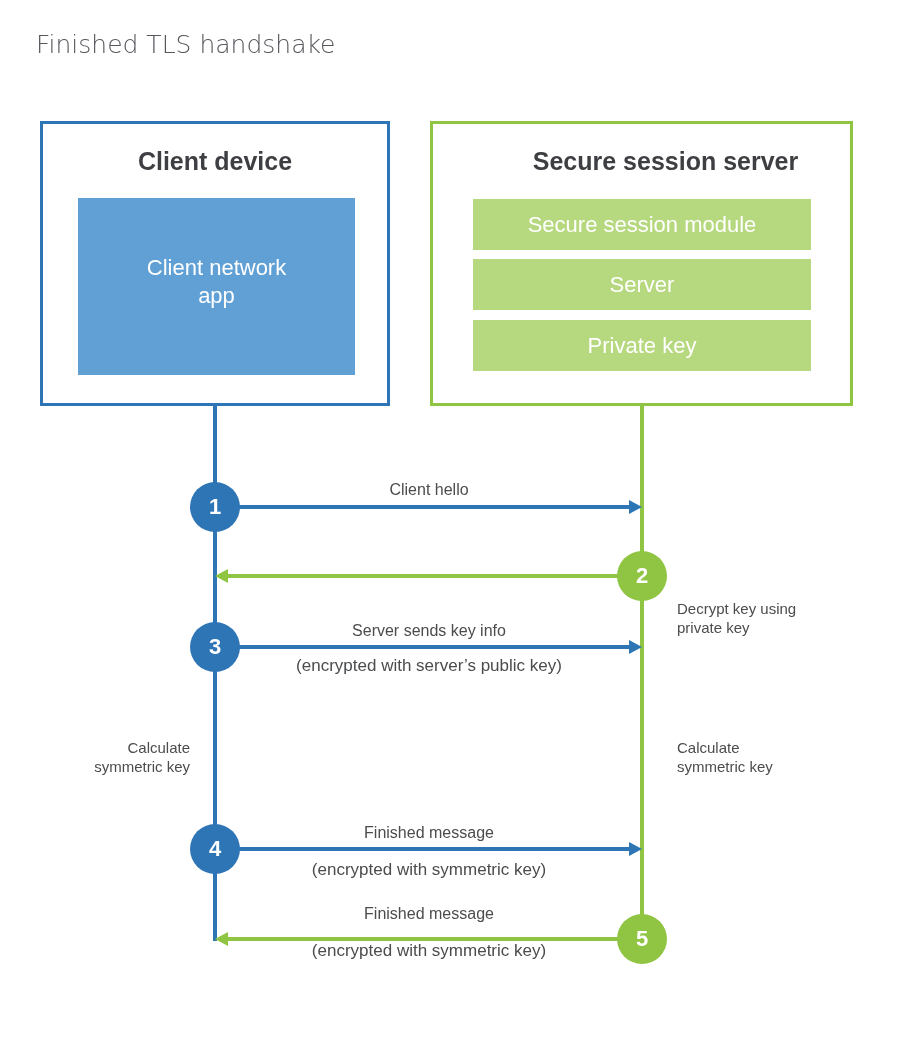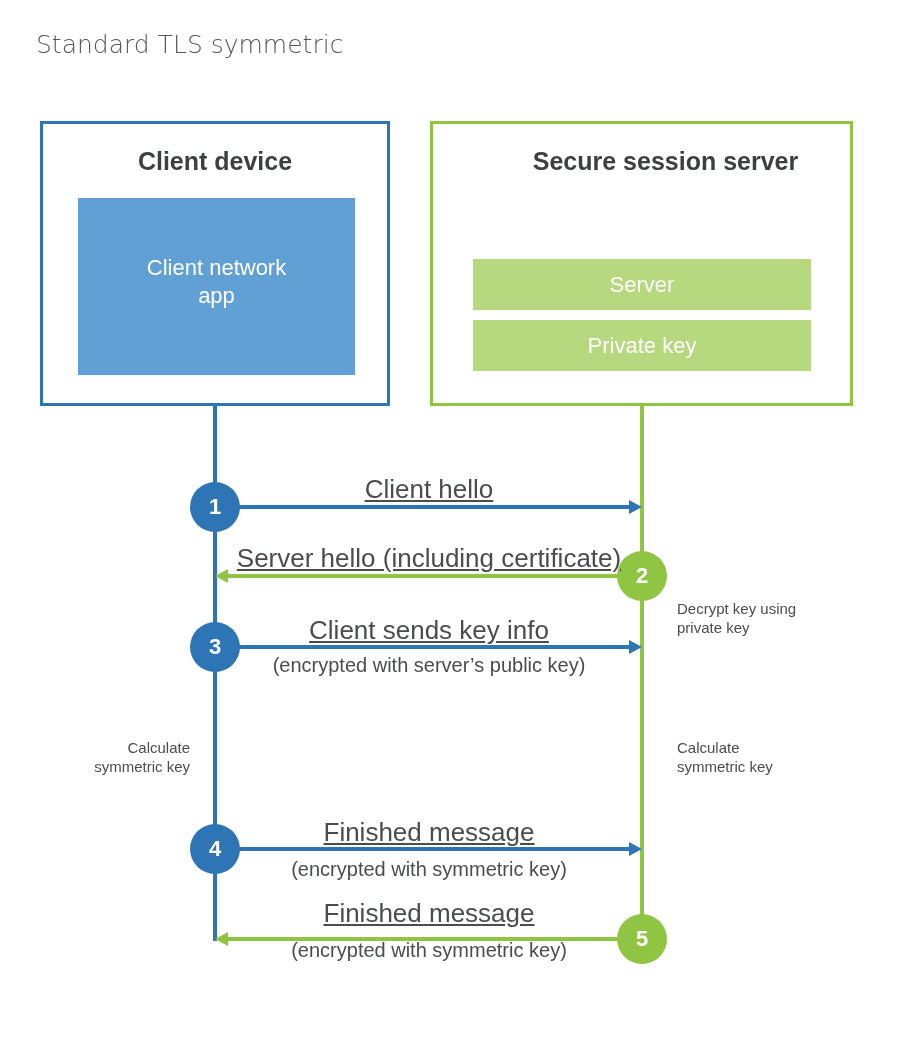--- a/index.html
+++ b/index.html
@@ -89,76 +89,75 @@
   .circle.green { background: var(--green); }
   .shaft { height: 4px; }
   .shaft.blue  { background: var(--blue); }
   .shaft.green { background: var(--green); }
   .head { width: 0; height: 0; border-top: 7px solid transparent; border-bottom: 7px solid transparent; }
   .head.right { border-left: 13px solid var(--blue); }
   .head.left  { border-right: 13px solid var(--green); }
   .msg-label {
     left: 229px; width: 400px;
     text-align: center;
-    font-size: 26px;
+    font-size: 16px;
     line-height: 21px;
     color: var(--label-gray);
-    text-decoration: underline;
   }
   .msg-sub {
     left: 229px; width: 400px;
     text-align: center;
-    font-size: 20px;
+    font-size: 17px;
     line-height: 17px;
     color: var(--label-gray);
   }
   .side-note {
     font-size: 15px;
     line-height: 19px;
     color: var(--label-gray);
     white-space: pre-line;
   }
   .note-left  { left: 40px;  width: 150px; top: 738px; text-align: right; }
   .note-right { left: 677px; width: 170px; top: 738px; text-align: left; }
   .note-decrypt { left: 677px; width: 170px; top: 599px; text-align: left; }
 </style>
 </head>
 <body>
 
 <div class="canvas">
 
-  <div class="abs title">Standard TLS symmetric</div>
+  <div class="abs title">Finished TLS handshake</div>
 
   <div class="abs entity-box client-box"></div>
   <div class="abs entity-header client-header">Client device</div>
   <div class="abs client-app">Client network
 app</div>
 
   <div class="abs entity-box server-box"></div>
   <div class="abs entity-header server-header">Secure session server</div>
+  <div class="abs server-bar bar-0">Secure session module</div>
   <div class="abs server-bar bar-1">Server</div>
   <div class="abs server-bar bar-2">Private key</div>
 
   <div class="abs vline vline-client"></div>
   <div class="abs vline vline-server"></div>
 
   <div class="abs shaft blue" style="left:215px; top:505px; width:416px;"></div>
   <div class="abs head right" style="left:629px; top:500px;"></div>
   <div class="abs circle blue" style="left:190px; top:482px;">1</div>
   <div class="abs msg-label" style="top:479px;">Client hello</div>
 
   <div class="abs shaft green" style="left:228px; top:574px; width:414px;"></div>
   <div class="abs head left" style="left:215px; top:569px;"></div>
   <div class="abs circle green" style="left:617px; top:551px;">2</div>
-  <div class="abs msg-label" style="top:548px;">Server hello (including certificate)</div>
 
   <div class="abs shaft blue" style="left:215px; top:645px; width:416px;"></div>
   <div class="abs head right" style="left:629px; top:640px;"></div>
   <div class="abs circle blue" style="left:190px; top:622px;">3</div>
-  <div class="abs msg-label" style="top:620px;">Client sends key info</div>
+  <div class="abs msg-label" style="top:620px;">Server sends key info</div>
   <div class="abs msg-sub" style="top:657px;">(encrypted with server’s public key)</div>
   <div class="abs side-note note-decrypt">Decrypt key using
 private key</div>
 
   <div class="abs side-note note-left">Calculate
 symmetric key</div>
   <div class="abs side-note note-right">Calculate
 symmetric key</div>
 
   <div class="abs shaft blue" style="left:215px; top:847px; width:416px;"></div>

